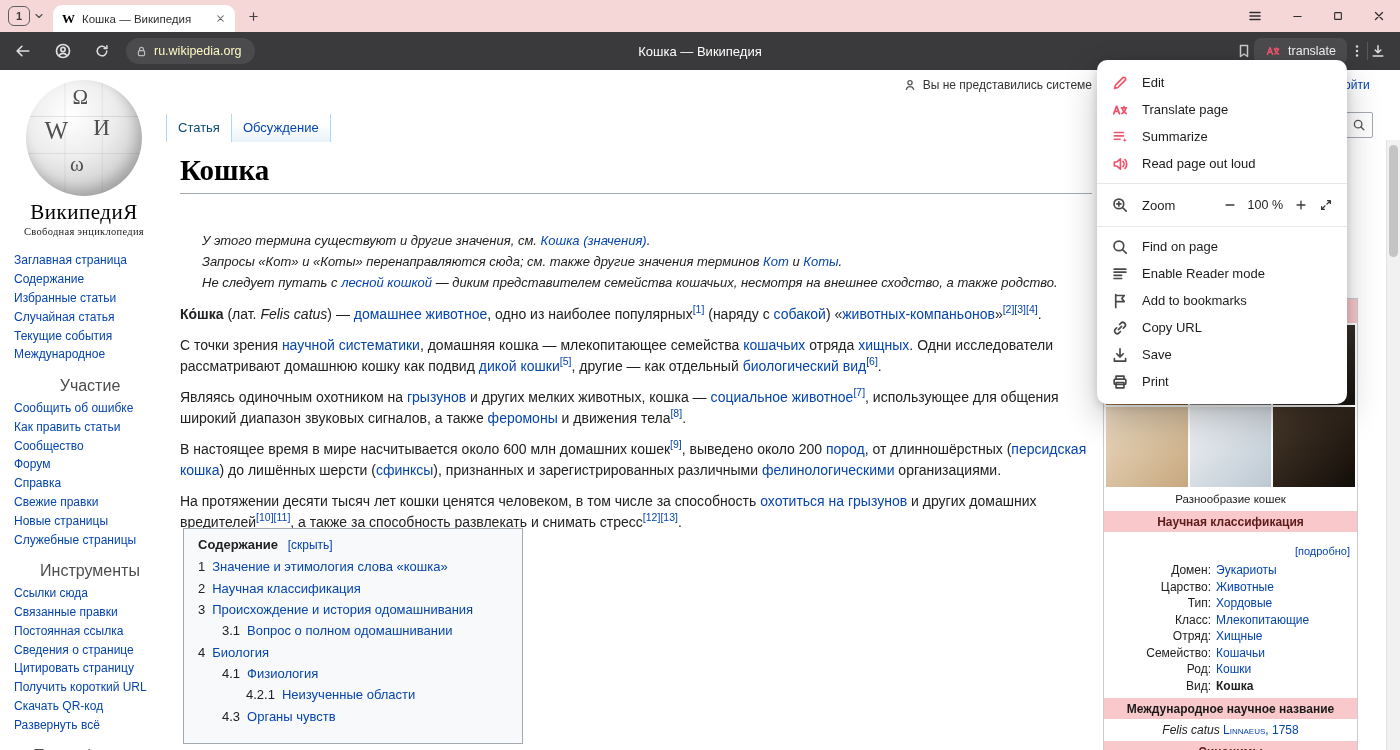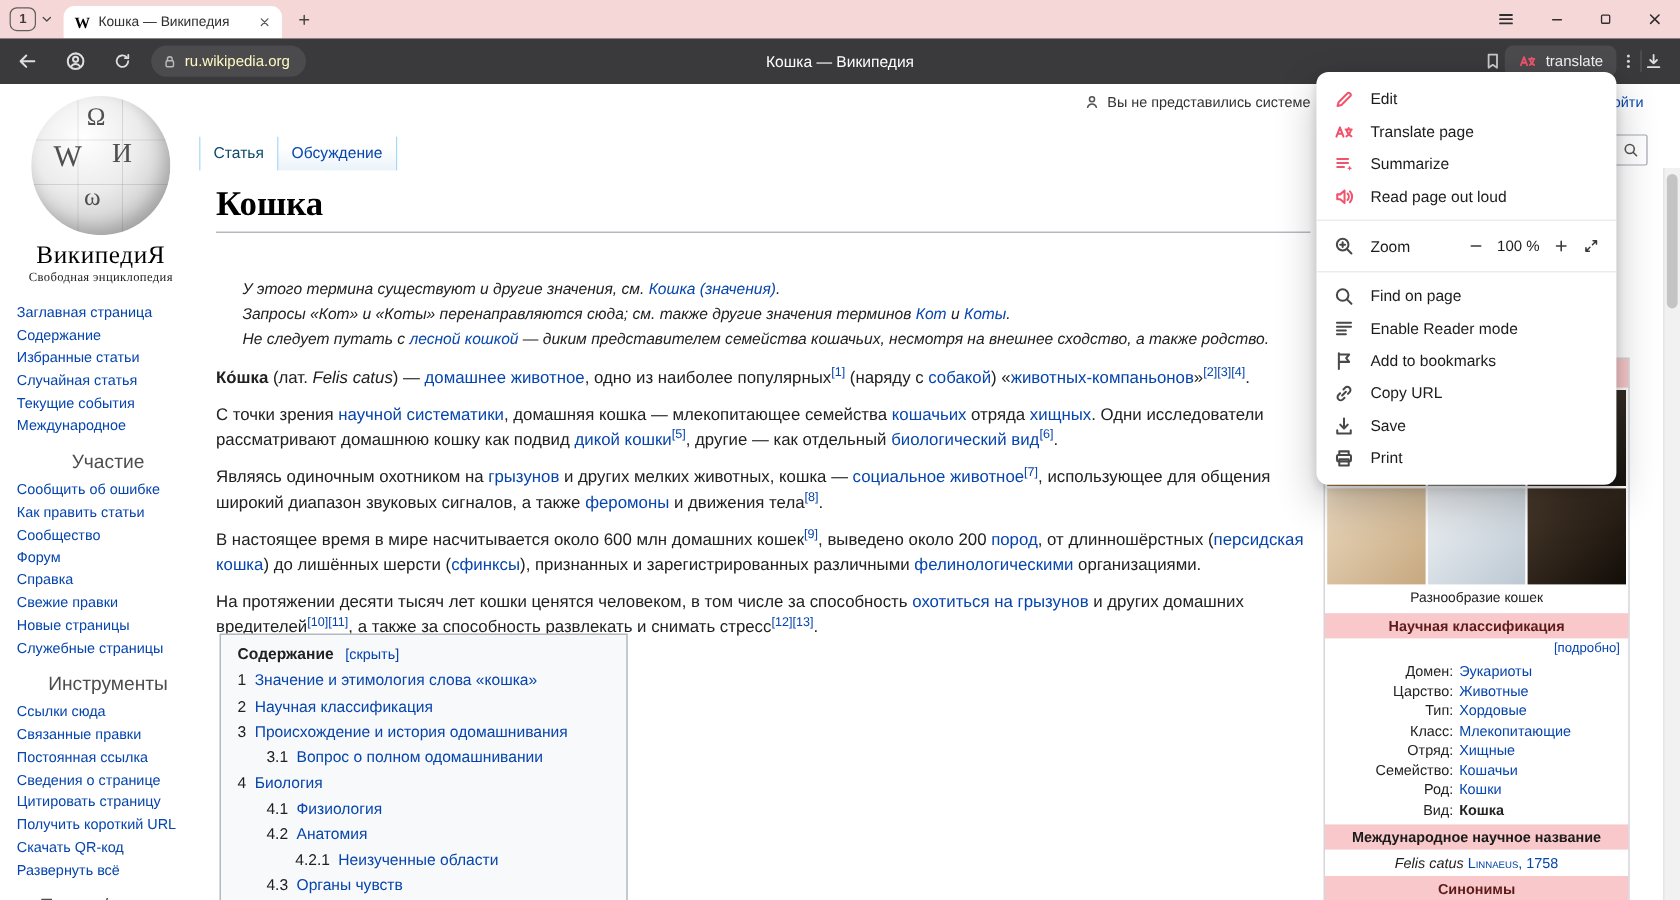--- a/index.html
+++ b/index.html
@@ -102,21 +102,21 @@
 .toc-num{color:#202122;}
 
 
 .infobox{position:absolute;left:1103px;top:228px;width:255px;border:1px solid #c8ccd1;background:#fff;font-size:12px;}
 .ib-band{background:#f8c8ca;text-align:center;font-weight:bold;padding:3.5px 2px;color:#5d1a1a;font-size:12px;}
 .ib-band.dark{color:#1a1a1a;}
 .title-band{height:24px;}
 .ib-images{display:grid;grid-template-columns:1fr 1fr 1fr;gap:2px;padding:2px;}
 .ib-tile{height:80px;}
 .ib-caption{text-align:center;font-size:11.5px;padding:4px 0 6px;color:#202122;}
-.ib-detail{text-align:right;font-size:11px;padding:2px 7px 3px;}
+.ib-detail{text-align:right;font-size:11px;padding:2px 7px 3px;margin-top:11px;}
 .taxo{padding:2px 0 4px;}
 .taxo-row{display:flex;line-height:16.5px;}
 .taxo-label{width:112px;text-align:right;padding-right:5px;color:#202122;}
 .binomial{text-align:center;padding:4px 2px;}
 
 
 #scrollbar{position:absolute;right:0;top:70px;width:14px;height:680px;background:#f1f1f1;border-left:1px solid #e2e2e2;}
 #scroll-thumb{position:absolute;left:2px;top:5px;width:9px;height:112px;background:#c4c4c4;border-radius:5px;cursor:pointer;}
 
 
@@ -342,24 +342,20 @@
           <a class="wl">Вопрос о полном одомашнивании</a>
         </div>
         <div class="toc-row lvl0">
           <span class="toc-num">4</span>
           <a class="wl">Биология</a>
         </div>
         <div class="toc-row lvl1">
           <span class="toc-num">4.1</span>
           <a class="wl">Физиология</a>
         </div>
-        <div class="toc-row lvl1">
-          <span class="toc-num">4.2</span>
-          <a class="wl">Анатомия</a>
-        </div>
         <div class="toc-row lvl2">
           <span class="toc-num">4.2.1</span>
           <a class="wl">Неизученные области</a>
         </div>
         <div class="toc-row lvl1">
           <span class="toc-num">4.3</span>
           <a class="wl">Органы чувств</a>
         </div>
         <div class="toc-row lvl2"></div>
       </div>

